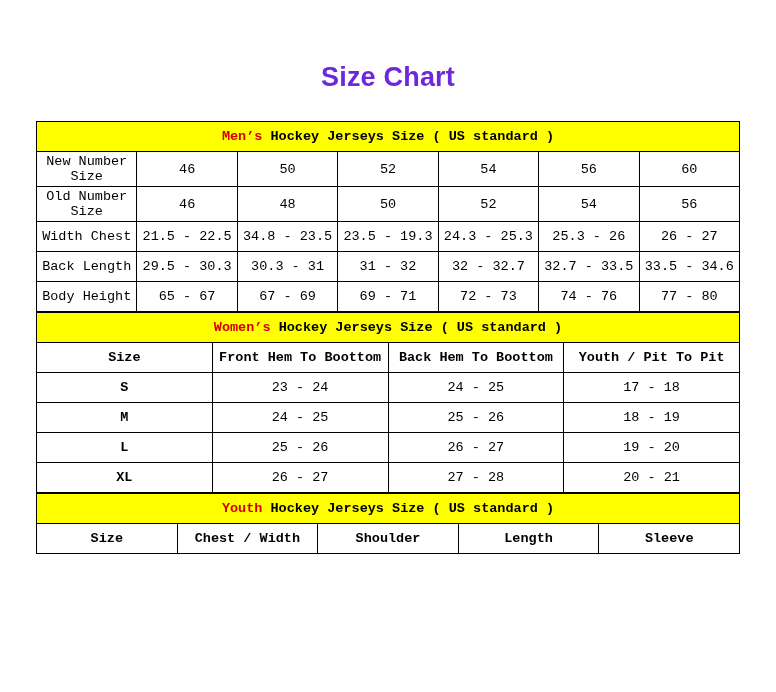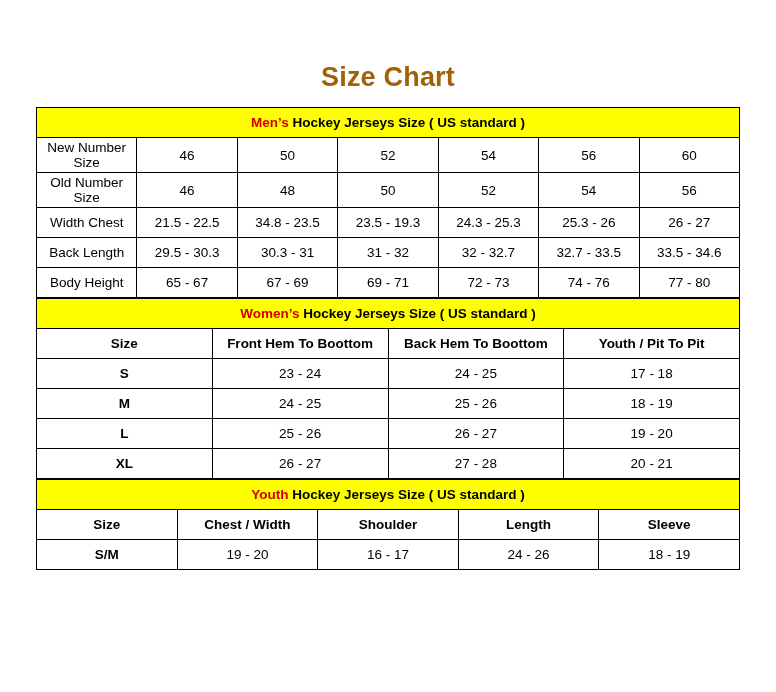--- a/index.html
+++ b/index.html
@@ -15,28 +15,29 @@
     position: relative;
   }
   #page {
     width: 776px;
     height: 692px;
     position: relative;
     box-sizing: border-box;
   }
   #title {
     text-align: center;
-    color: #a16207;
+    color: #6d28d9;
     font-size: 27px;
     font-weight: bold;
     padding-top: 62px;
     letter-spacing: 0.2px;
   }
   .chart-wrap {
-    margin: 14px 36px 0 36px;
+    margin: 28px 36px 0 36px;
+    font-family: Liberation Mono, monospace;
   }
   table.sizetable {
     border-collapse: collapse;
     width: 704px;
     table-layout: fixed;
   }
   table.sizetable td {
     border: 1px solid #000000;
     text-align: center;
     vertical-align: middle;
@@ -168,24 +169,17 @@
           <tr>
         <td class="banner" colspan="5"><span class="hl">Youth</span><span> Hockey Jerseys Size ( US standard )</span></td>
       </tr>
       <tr>
         <td class="hdr" style="width:140px">Size</td>
         <td class="hdr">Chest / Width</td>
         <td class="hdr">Shoulder</td>
         <td class="hdr">Length</td>
         <td class="hdr">Sleeve</td>
       </tr>
-      <tr>
-        <td class="bold">S/M</td>
-        <td>19 - 20</td>
-        <td>16 - 17</td>
-        <td>24 - 26</td>
-        <td>18 - 19</td>
-      </tr>
     </tbody>
       </table>
 
   </div>
 </div>
 
 </body></html>

